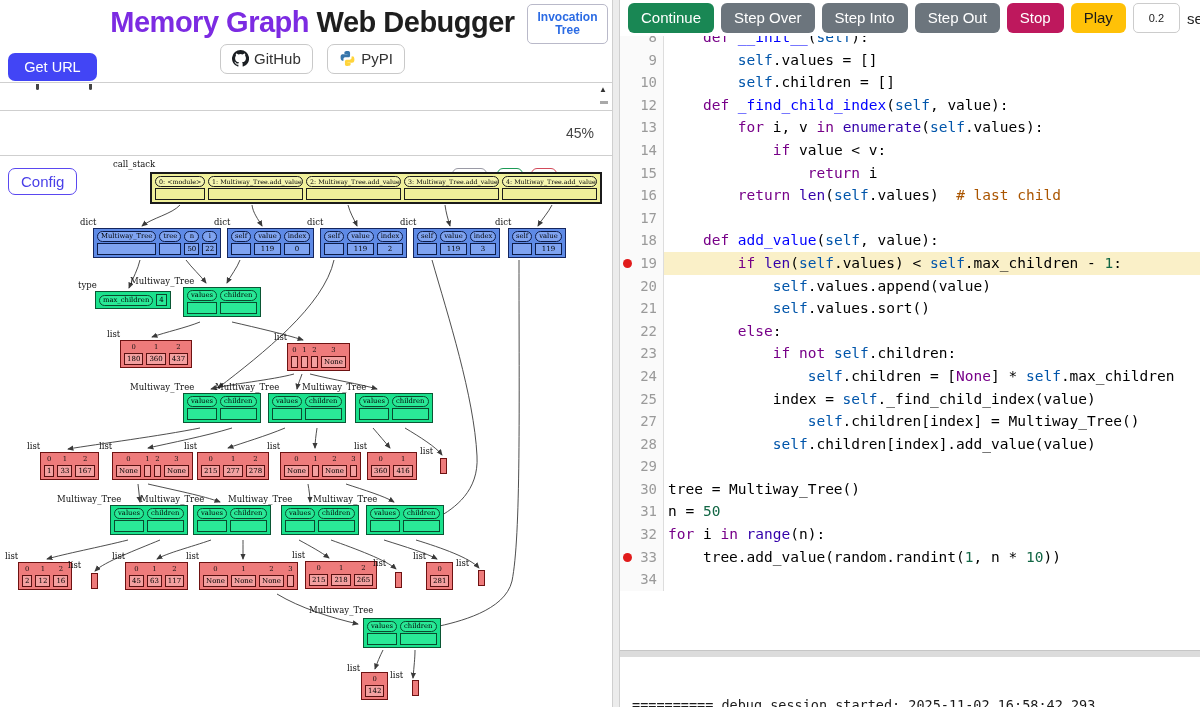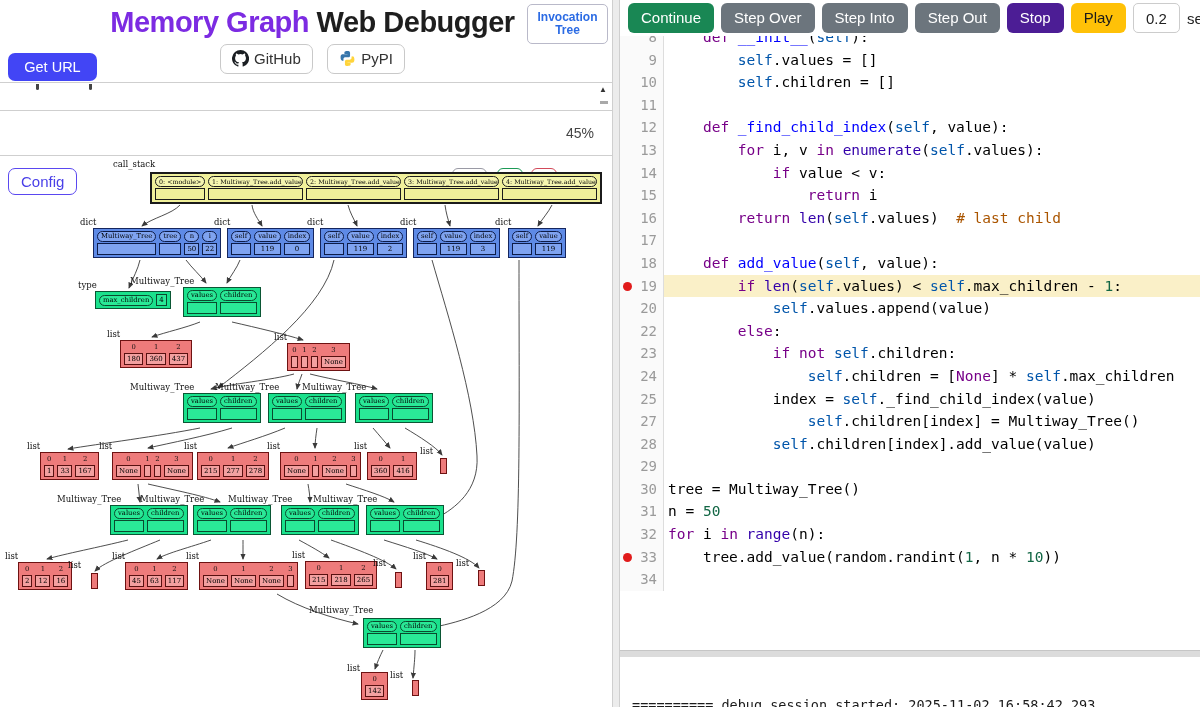--- a/index.html
+++ b/index.html
@@ -72,24 +72,24 @@
   .splitter { position:absolute; left:612px; top:0; width:8px; height:707px; background:#ececec;
     border-left:1px solid #cfcfcf; border-right:1px solid #cfcfcf; cursor:col-resize; }
 
   
   .right-pane { position:absolute; left:620px; top:0; width:580px; height:707px; background:#fff; }
   .debug-toolbar { position:absolute; left:0; top:0; width:580px; height:36px; display:flex; align-items:center;
     gap:7px; padding:12px 8px; overflow:hidden; white-space:nowrap; }
   .dbtn { height:30px; line-height:30px; padding:0 13px; border-radius:6px; font-size:15px; color:#fff; cursor:pointer; }
   .dbtn.continue { background:#198754; }
   .dbtn.step { background:#6c757d; }
-  .dbtn.stop { background:#4c1d95; }
+  .dbtn.stop { background:#be185d; }
   .dbtn.play { background:#ffc107; color:#1a1a1a; margin-left:auto; }
   .interval-input { width:47px; height:30px; border:1px solid #ccc; border-radius:5px; text-align:center;
-    font-size:15px; color:#222; font-family:"Liberation Sans", sans-serif; }
+    font-size:11px; color:#222; font-family:"Liberation Sans", sans-serif; }
   .interval-unit { font-size:15px; color:#222; }
 
   .code-area { position:absolute; left:0; top:36px; width:580px; height:614px; overflow:hidden;
     font-family:"DejaVu Sans Mono", monospace; font-size:14.5px; }
   #code-lines { margin-top:-10px; }
   .cm-line { display:flex; height:22.6px; line-height:22.6px; }
   .gutter { width:44px; flex:none; position:relative; text-align:right; padding-right:6px;
     color:#9a9a9a; background:#fafafa; border-right:1px solid #ddd; font-size:14px; }
   .bp-dot { position:absolute; left:3px; top:7px; width:9px; height:9px; border-radius:50%; background:#e11b1b; }
   .code-text { flex:1; white-space:pre; padding-left:4px; color:#000; }
@@ -671,24 +671,20 @@
           </div>
           <div class="cm-line">
             <div class="gutter">9</div>
             <div class="code-text"><span>        </span><span class="t-v2">self</span><span>.values = []</span></div>
           </div>
           <div class="cm-line">
             <div class="gutter">10</div>
             <div class="code-text"><span>        </span><span class="t-v2">self</span><span>.children = []</span></div>
           </div>
           <div class="cm-line">
-            <div class="gutter">11</div>
-            <div class="code-text"></div>
-          </div>
-          <div class="cm-line">
             <div class="gutter">12</div>
             <div class="code-text"><span>    </span><span class="t-kw">def</span><span> </span><span class="t-fn">_find_child_index</span><span>(</span><span class="t-v2">self</span><span>, value):</span></div>
           </div>
           <div class="cm-line">
             <div class="gutter">13</div>
             <div class="code-text"><span>        </span><span class="t-kw">for</span><span> i, v </span><span class="t-kw">in</span><span> </span><span class="t-bi">enumerate</span><span>(</span><span class="t-v2">self</span><span>.values):</span></div>
           </div>
           <div class="cm-line">
             <div class="gutter">14</div>
             <div class="code-text"><span>            </span><span class="t-kw">if</span><span> value &lt; v:</span></div>
@@ -709,20 +705,24 @@
             <div class="gutter">18</div>
             <div class="code-text"><span>    </span><span class="t-kw">def</span><span> </span><span class="t-fn">add_value</span><span>(</span><span class="t-v2">self</span><span>, value):</span></div>
           </div>
           <div class="cm-line">
             <div class="gutter"><span class="bp-dot"></span>19</div>
             <div class="code-text active"><span>        </span><span class="t-kw">if</span><span> </span><span class="t-bi">len</span><span>(</span><span class="t-v2">self</span><span>.values) &lt; </span><span class="t-v2">self</span><span>.max_children - </span><span class="t-nu">1</span><span>:</span></div>
           </div>
           <div class="cm-line">
             <div class="gutter">20</div>
             <div class="code-text"><span>            </span><span class="t-v2">self</span><span>.values.append(value)</span></div>
+          </div>
+          <div class="cm-line">
+            <div class="gutter">21</div>
+            <div class="code-text"><span>            </span><span class="t-v2">self</span><span>.values.sort()</span></div>
           </div>
           <div class="cm-line">
             <div class="gutter">22</div>
             <div class="code-text"><span>        </span><span class="t-kw">else</span><span>:</span></div>
           </div>
           <div class="cm-line">
             <div class="gutter">23</div>
             <div class="code-text"><span>            </span><span class="t-kw">if</span><span> </span><span class="t-kw">not</span><span> </span><span class="t-v2">self</span><span>.children:</span></div>
           </div>
           <div class="cm-line">

